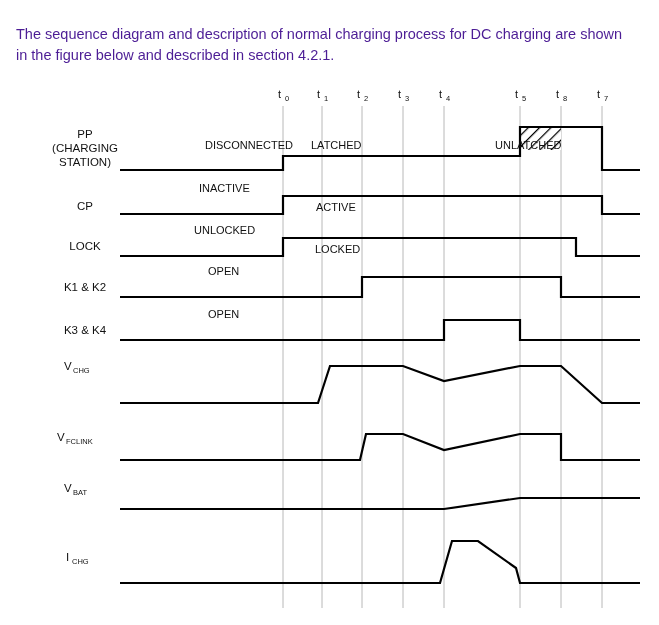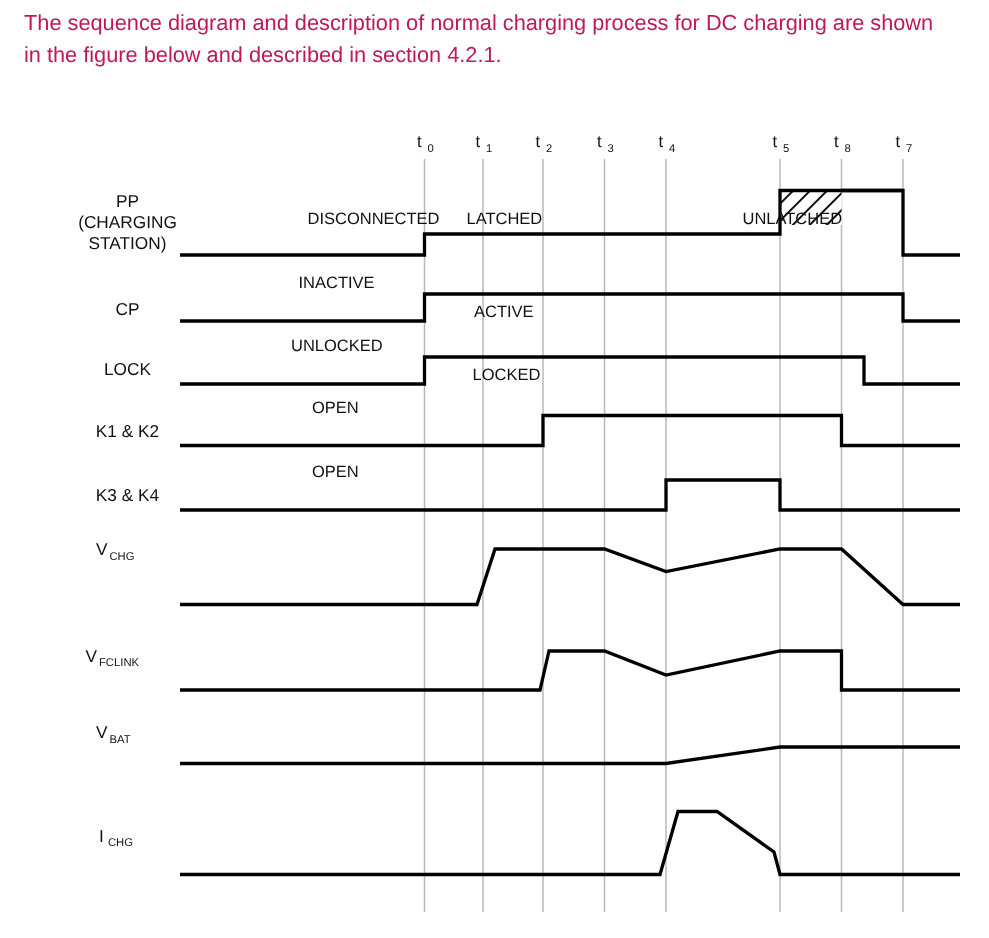--- a/index.html
+++ b/index.html
@@ -11,25 +11,25 @@
     width: 659px;
     height: 625px;
     font-family: "Liberation Sans", sans-serif;
     color: #1a1a1a;
     position: relative;
     overflow: hidden;
   }
   #intro {
     position: absolute;
     left: 16px;
-    top: 6px;
+    top: 24px;
     width: 616px;
     font-size: 14.5px;
     line-height: 1.45;
-    color: #be185d;
+    color: #4c1d95;
   }
   #figure {
     position: absolute;
     left: 0;
     top: 78px;
     width: 659px;
     height: 540px;
   }
   svg {
     display: block;

